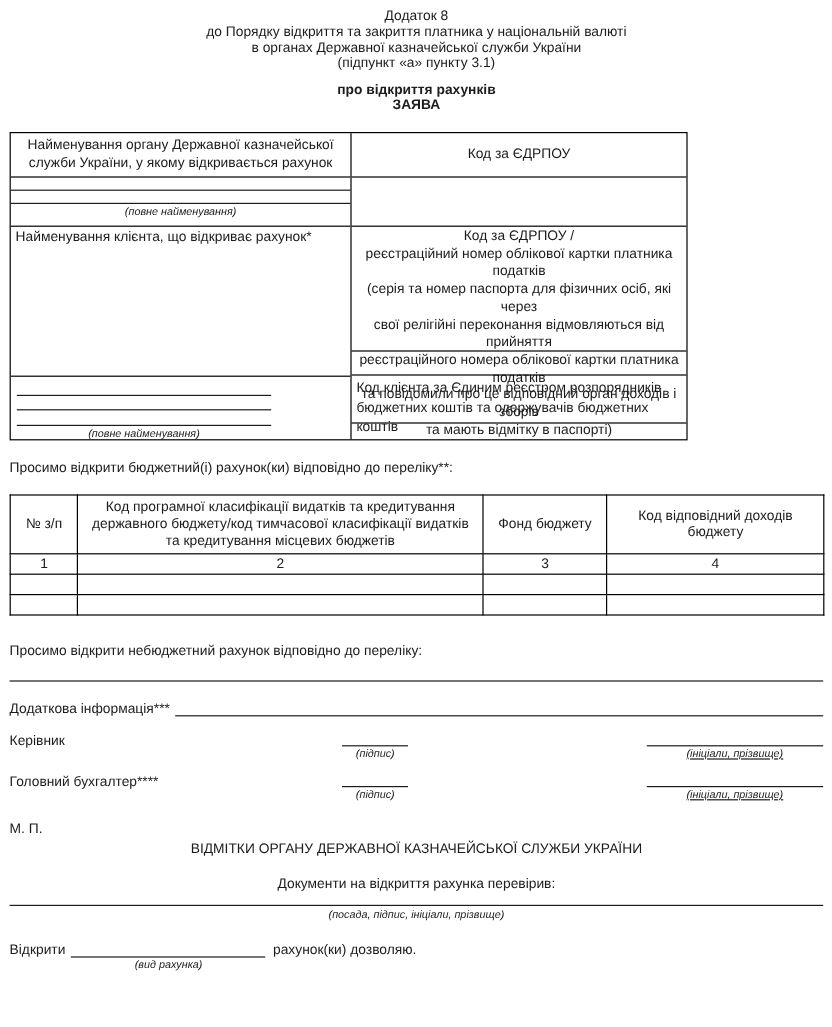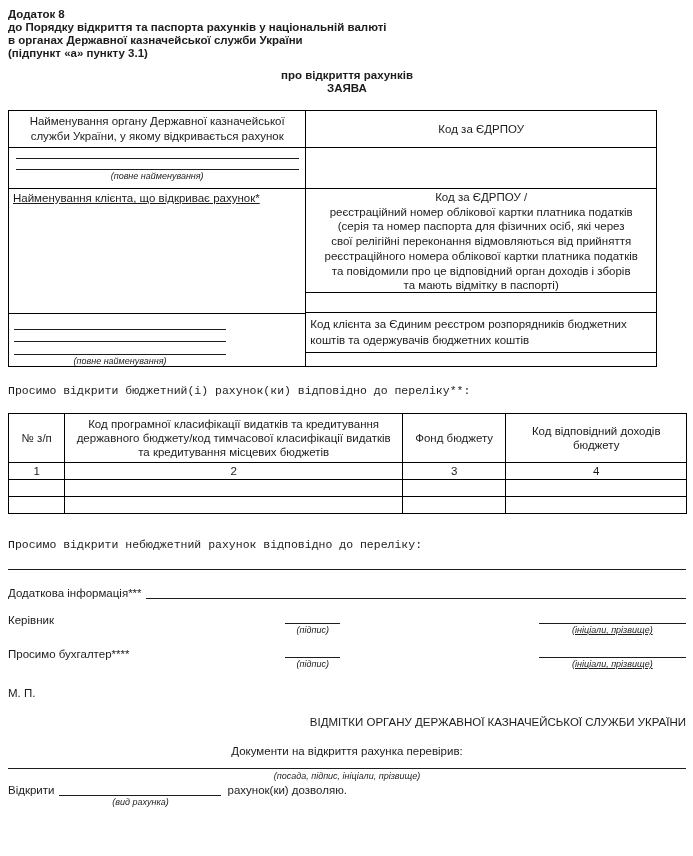--- a/index.html
+++ b/index.html
@@ -6,49 +6,49 @@
   html, body { background: #ffffff; }
   body {
     width: 693px; height: 856px;
     font-family: "Liberation Sans", sans-serif;
     font-size: 11.5px; color: #1c1c1c;
     -webkit-font-smoothing: antialiased;
   }
   .page { width: 693px; height: 856px; padding: 8px 7px 0 8px; position: relative; overflow: hidden; }
 
   
-  .appendix { text-align: left; line-height: 13px; font-weight: bold; }
+  .appendix { text-align: center; line-height: 13px; }
 
   
   .title-block { text-align: center; font-weight: bold; line-height: 13px; margin-top: 9px; }
 
   
-  .t1 { display: flex; border: 1px solid #000; margin-top: 15px; width: 649px; }
+  .t1 { display: flex; border: 1px solid #000; margin-top: 15px; width: 565px; }
   .t1-left { width: 311px; }
   .t1-right { width: 368px; border-left: 1px solid #000; display: flex; flex-direction: column; }
   .cell { border-bottom: 1px solid #000; }
   .cell.last { border-bottom: none; }
   .c-l1 { height: 37px; text-align: center; padding: 3px 10px 0; line-height: 15px; }
   .c-l2 { height: 41px; padding-top: 8px; }
   .c-l2 .w-line { width: 283px; margin: 0 auto; border-bottom: 1px solid #1c1c1c; height: 11px; }
   .c-l2 .w-line:first-child { height: 3px; }
-  .c-l3 { height: 125px; padding: 2px 6px 0 4px; line-height: 15px; text-decoration: underline; }
+  .c-l3 { height: 125px; padding: 2px 6px 0 4px; line-height: 15px; }
   .c-l4 { height: 52px; border-bottom: none; padding-top: 4px; }
   .c-l4 .w-line { width: 212px; margin-left: 5px; border-bottom: 1px solid #1c1c1c; height: 12px; }
   .c-l4 .w-line.third { margin-top: 7px; height: 6px; }
   .caption { font-style: italic; font-size: 9px; color: #1c1c1c; text-align: center; line-height: 11px; margin-top: 1px; }
   .c-l4 .caption { width: 212px; margin-left: 5px; }
   .c-r1 { height: 37px; display: flex; align-items: center; justify-content: center; }
   .c-r2 { height: 41px; }
   .c-r3 { height: 104px; text-align: center; white-space: pre-line; line-height: 14.7px; padding-top: 1px; }
   .c-r4 { height: 20px; }
   .c-r5 { height: 40px; padding: 3px 6px 0 4px; line-height: 16px; }
   .c-r6 { flex: 1; }
 
-  .para { margin-top: 17px; font-family: Liberation Mono, monospace; }
+  .para { margin-top: 17px; }
 
   
   table.t2 { border-collapse: collapse; table-layout: fixed; width: 679px; margin-top: 16px; }
   table.t2 th, table.t2 td { border: 1px solid #000; font-weight: normal; text-align: center; vertical-align: middle; }
   table.t2 th { padding: 3px 8px; line-height: 14px; height: 49px; }
   table.t2 td { height: 17px; }
   .col-num { width: 55px; } .col-code { width: 329px; } .col-fund { width: 101px; } .col-income { width: 176px; }
 
   .hr-line { border-bottom: 1px solid #1c1c1c; margin-top: 18px; }
 
@@ -60,39 +60,39 @@
   .sig-label { width: 275px; padding-top: 2px; }
   .sig-sign { width: 64px; text-align: center; }
   .sig-sign .line { border-bottom: 1px solid #1c1c1c; height: 12px; }
   .sig-gap { width: 134px; }
   .sig-init { width: 172px; text-align: center; text-decoration: underline; }
   .sig-init .line { border-bottom: 1px solid #1c1c1c; height: 12px; }
 
   .date-line { margin-top: 11px; letter-spacing: 0.2px; }
   .seal { margin-top: 17px; }
 
-  .t-title { text-align: right; margin-top: 17px; }
+  .t-title { text-align: center; margin-top: 5px; }
   .t-sub { text-align: center; margin-top: 17px; }
   .checked-line { border-bottom: 1px solid #1c1c1c; margin-top: 11px; }
   .checked-caption { font-style: italic; font-size: 9px; text-align: center; line-height: 11px; margin-top: 2px; }
 
-  .open-row { display: flex; align-items: flex-start; }
+  .open-row { display: flex; align-items: flex-start; margin-top: 16px; }
   .open-prefix { padding-top: 2px; }
   .open-fill { width: 162px; margin: 0 6px 0 5px; }
   .open-fill .line { border-bottom: 1px solid #1c1c1c; height: 14px; }
   .open-suffix { padding-top: 2px; }
 </style>
 </head>
 <body>
 
 <div class="page">
 
   <div class="appendix">
     <div>Додаток 8</div>
-    <div>до Порядку відкриття та паспорта рахунків у національній валюті</div>
+    <div>до Порядку відкриття та закриття платника у національній валюті</div>
     <div>в органах Державної казначейської служби України</div>
     <div>(підпункт «а» пункту 3.1)</div>
   </div>
 
   <div class="title-block">
     <div>про відкриття рахунків</div>
     <div>ЗАЯВА</div>
   </div>
 
   <div class="t1">
@@ -175,21 +175,21 @@
       <div class="caption">(підпис)</div>
     </div>
     <div class="sig-gap"></div>
     <div class="sig-init">
       <div class="line"></div>
       <div class="caption">(ініціали, прізвище)</div>
     </div>
   </div>
 
   <div class="sig-row">
-    <div class="sig-label">Просимо бухгалтер****</div>
+    <div class="sig-label">Головний бухгалтер****</div>
     <div class="sig-sign">
       <div class="line"></div>
       <div class="caption">(підпис)</div>
     </div>
     <div class="sig-gap"></div>
     <div class="sig-init">
       <div class="line"></div>
       <div class="caption">(ініціали, прізвище)</div>
     </div>
   </div>

